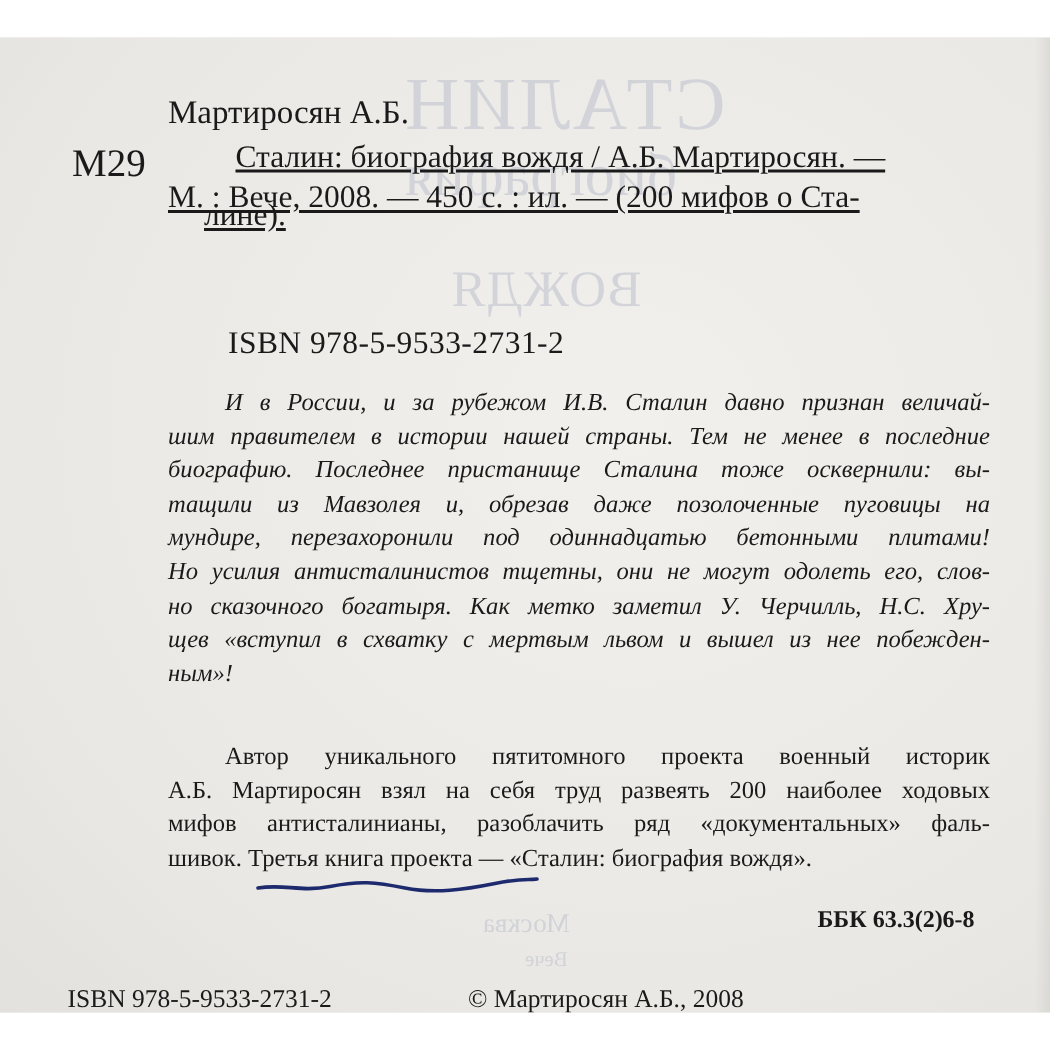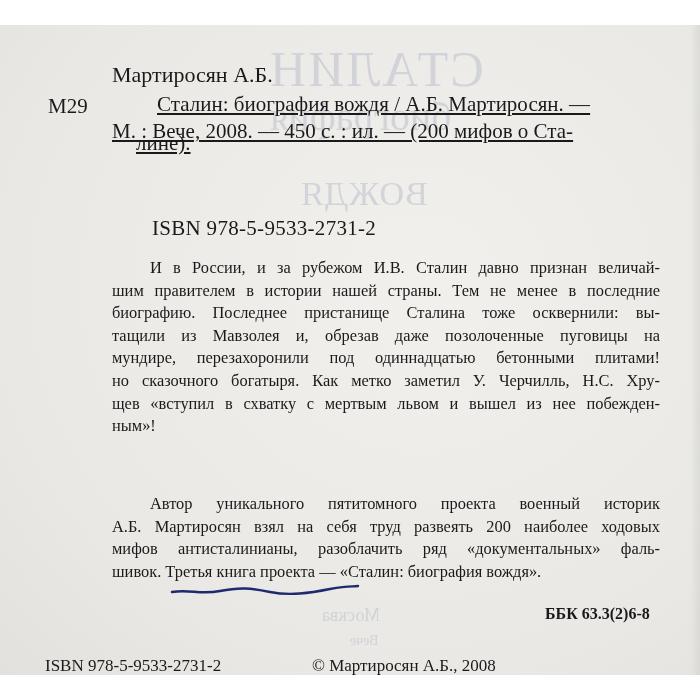--- a/index.html
+++ b/index.html
@@ -7,29 +7,29 @@
   .page{position:absolute;left:0;top:25px;width:700px;height:650px;background:#ecebe7;
     background-image:radial-gradient(ellipse at 60% 40%, #f1f0ed 0%, #e9e8e4 70%, #e2e1dd 100%);overflow:hidden;}
   .ghost{position:absolute;color:#c9ccd4;font-family:"Liberation Serif",serif;opacity:.75;transform:scaleX(-1);}
   .g1{left:268px;top:15px;font-size:50px;letter-spacing:2px;}
   .g2{left:270px;top:68px;font-size:40px;}
   .g3{left:300px;top:150px;font-size:34px;letter-spacing:1px;}
   .g4{left:322px;top:580px;font-size:18px;}
   .g5{left:350px;top:608px;font-size:14px;}
   .abs{position:absolute;white-space:nowrap;}
   .author{left:112px;top:37px;font-size:22px;text-align:center;}
-  .code{left:48px;top:69px;font-size:21px;}
+  .code{left:48px;top:69px;font-size:26px;}
   .t{font-size:21px;text-decoration:underline;}
   .t1{left:157px;top:67px;}
   .t2{left:112px;top:94px;}
   .t3{left:112px;top:106px;margin-left:24px;}
   .isbn1{left:152px;top:191px;font-size:21px;letter-spacing:.3px;}
   .body{position:absolute;left:112px;width:548px;font-size:16.4px;line-height:22.6px;text-align:justify;}
   .body .ln{display:block;text-align:justify;text-align-last:justify;white-space:nowrap;}
-  .p1{top:232px;}
+  .p1{top:232px;font-style:italic;}
   .p2{top:468px;}
   .underline{position:absolute;left:170px;top:558px;width:190px;height:14px;}
   .bbk{left:545px;top:580px;font-size:16px;font-weight:bold;}
   .isbn2{left:45px;top:631px;font-size:17px;}
   .copy{left:312px;top:631px;font-size:17px;font-family:Liberation Serif, serif;}
   .edge{position:absolute;right:0;top:0;width:10px;height:650px;background:linear-gradient(to right,rgba(255,255,255,0),rgba(210,210,205,.6));}
 </style>
 </head>
 <body>
 
@@ -46,20 +46,21 @@
   <div class="abs t t2">М. : Вече, 2008. — 450 с. : ил. — (200 мифов о Ста-</div>
   <div class="abs t t3">лине).</div>
   <div class="abs isbn1">ISBN 978-5-9533-2731-2</div>
 
   <div class="body p1">
     <span class="ln" style="padding-left:38px">И в России, и за рубежом И.В. Сталин давно признан величай-</span>
     <span class="ln">шим правителем в истории нашей страны. Тем не менее в последние</span>
     <span class="ln">биографию. Последнее пристанище Сталина тоже осквернили: вы-</span>
     <span class="ln">тащили из Мавзолея и, обрезав даже позолоченные пуговицы на</span>
     <span class="ln">мундире, перезахоронили под одиннадцатью бетонными плитами!</span>
+    <span class="ln">Но усилия антисталинистов тщетны, они не могут одолеть его, слов-</span>
     <span class="ln">но сказочного богатыря. Как метко заметил У. Черчилль, Н.С. Хру-</span>
     <span class="ln">щев «вступил в схватку с мертвым львом и вышел из нее побежден-</span>
     <span class="ln" style="text-align-last:left">ным»!</span>
   </div>
 
   <div class="body p2">
     <span class="ln" style="padding-left:38px">Автор уникального пятитомного проекта военный историк</span>
     <span class="ln">А.Б. Мартиросян взял на себя труд развеять 200 наиболее ходовых</span>
     <span class="ln">мифов антисталинианы, разоблачить ряд «документальных» фаль-</span>
     <span class="ln" style="text-align-last:left">шивок. Третья книга проекта — «Сталин: биография вождя».</span>

